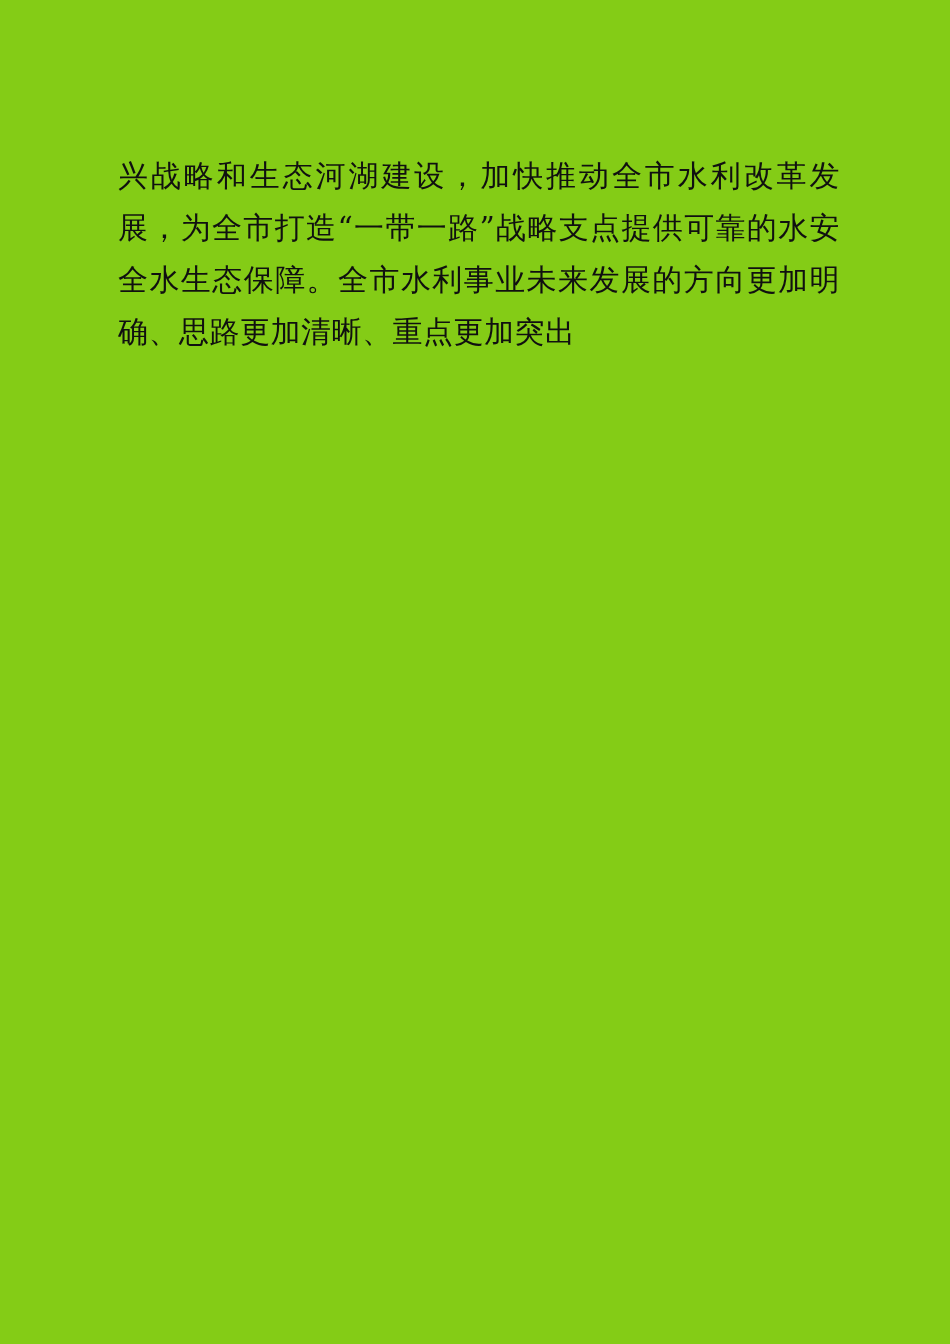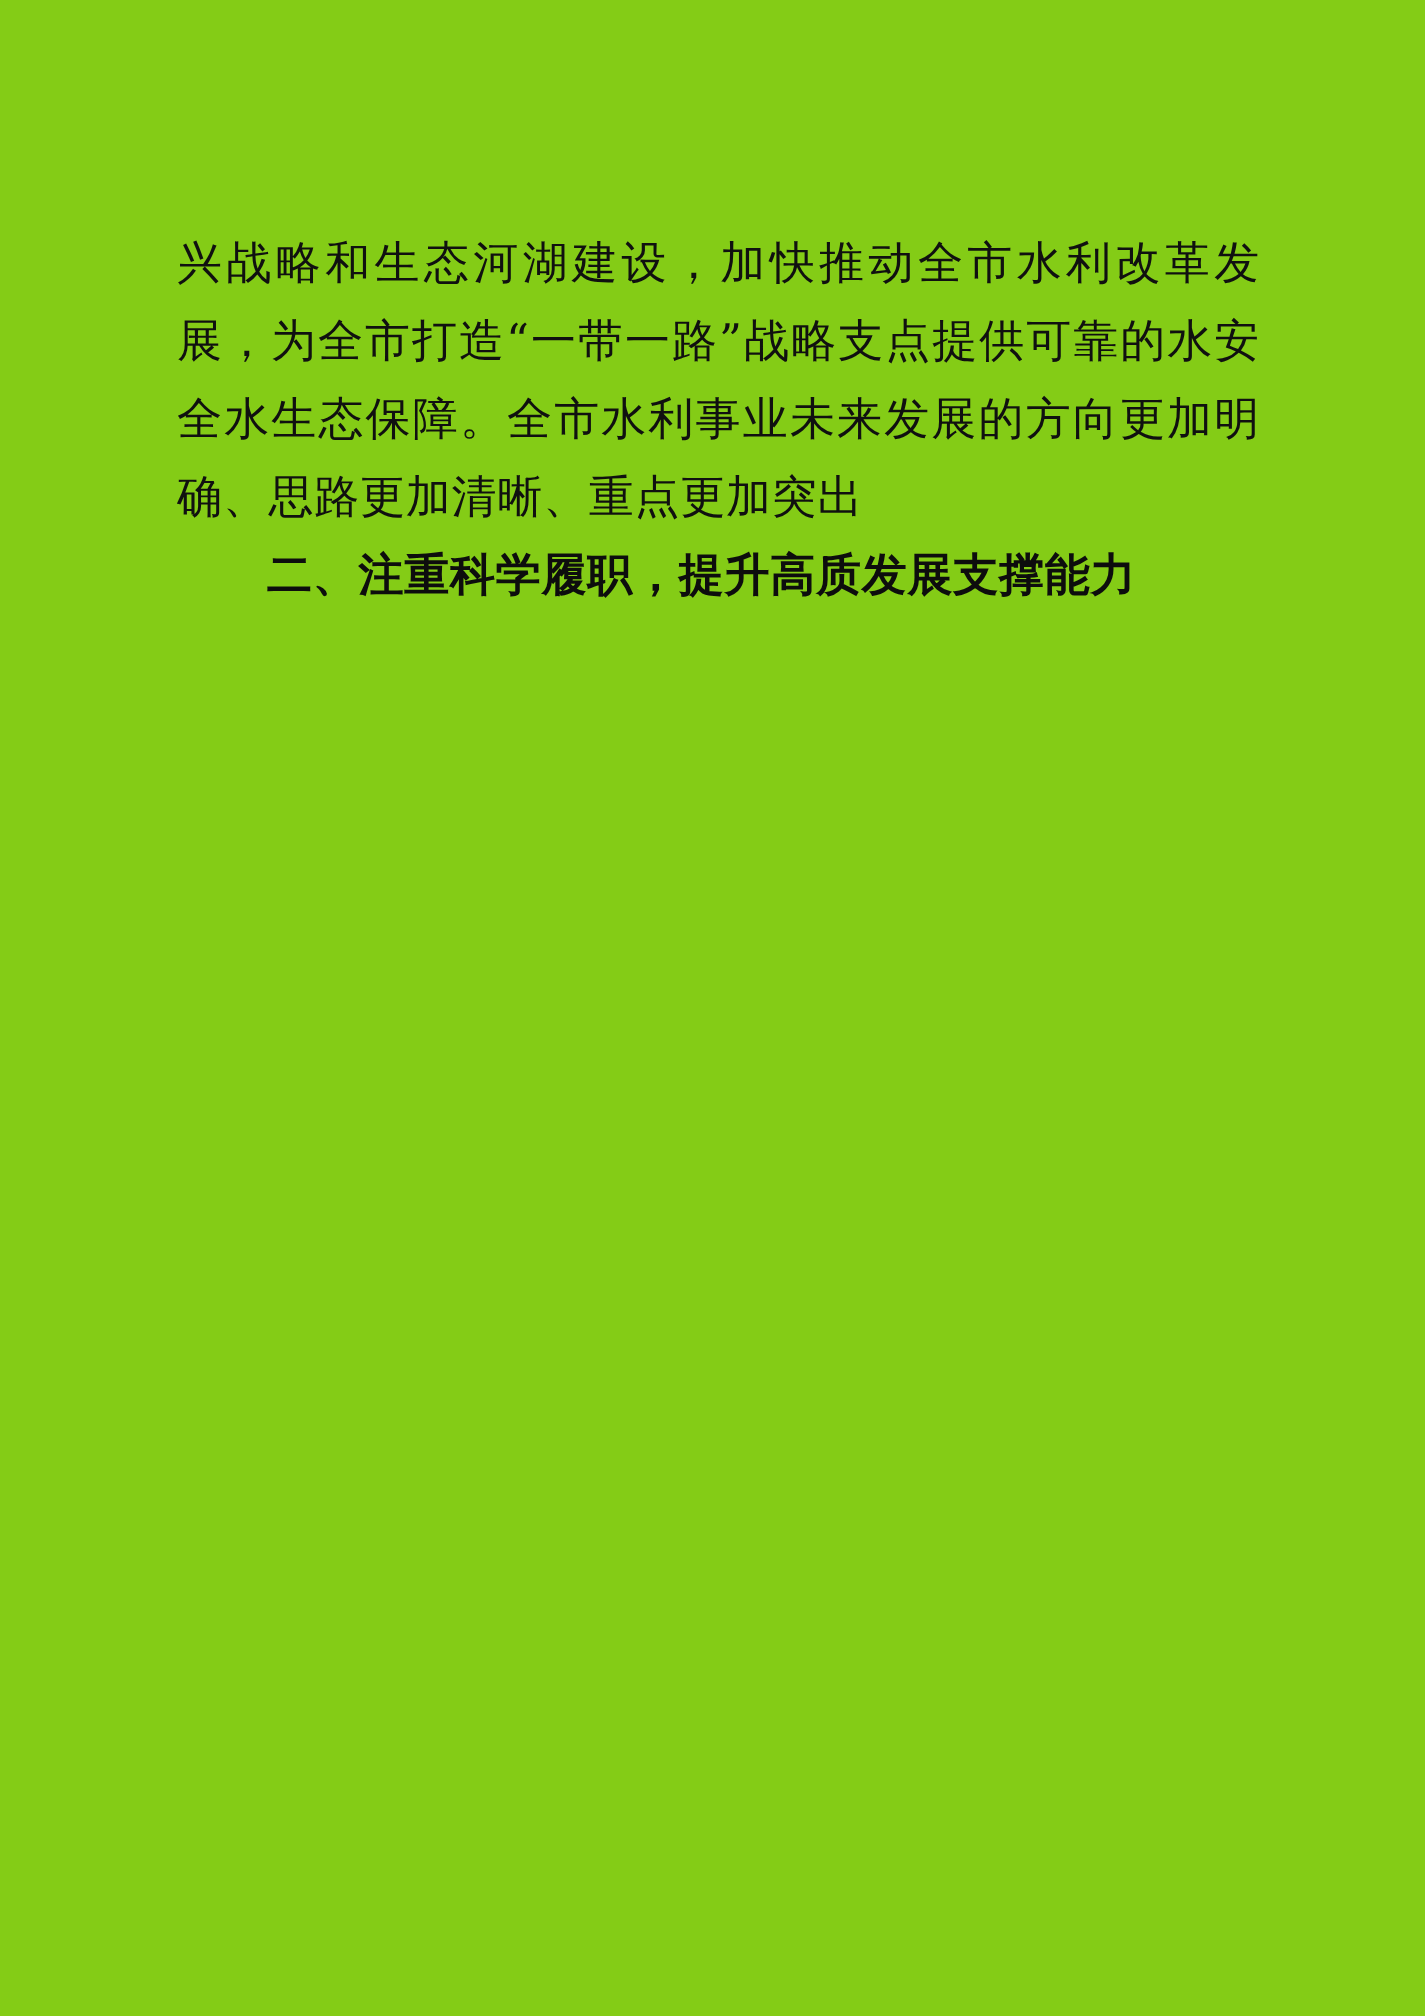--- a/index.html
+++ b/index.html
@@ -46,16 +46,15 @@
     height: 0;
   }
 </style>
 </head>
 <body>
 
 <div class="page">
 
   <p class="body-text">兴战略和生态河湖建设，加快推动全市水利改革发展，为全市打造“一带一路”战略支点提供可靠的水安全水生态保障。全市水利事业未来发展的方向更加明确、思路更加清晰、重点更加突出</p>
 
-  <p class="heading">二、注重科学履职，提升高质发展支撑能力</p>
 
   <div class="spacer"></div>
 </div>
 
 </body></html>

